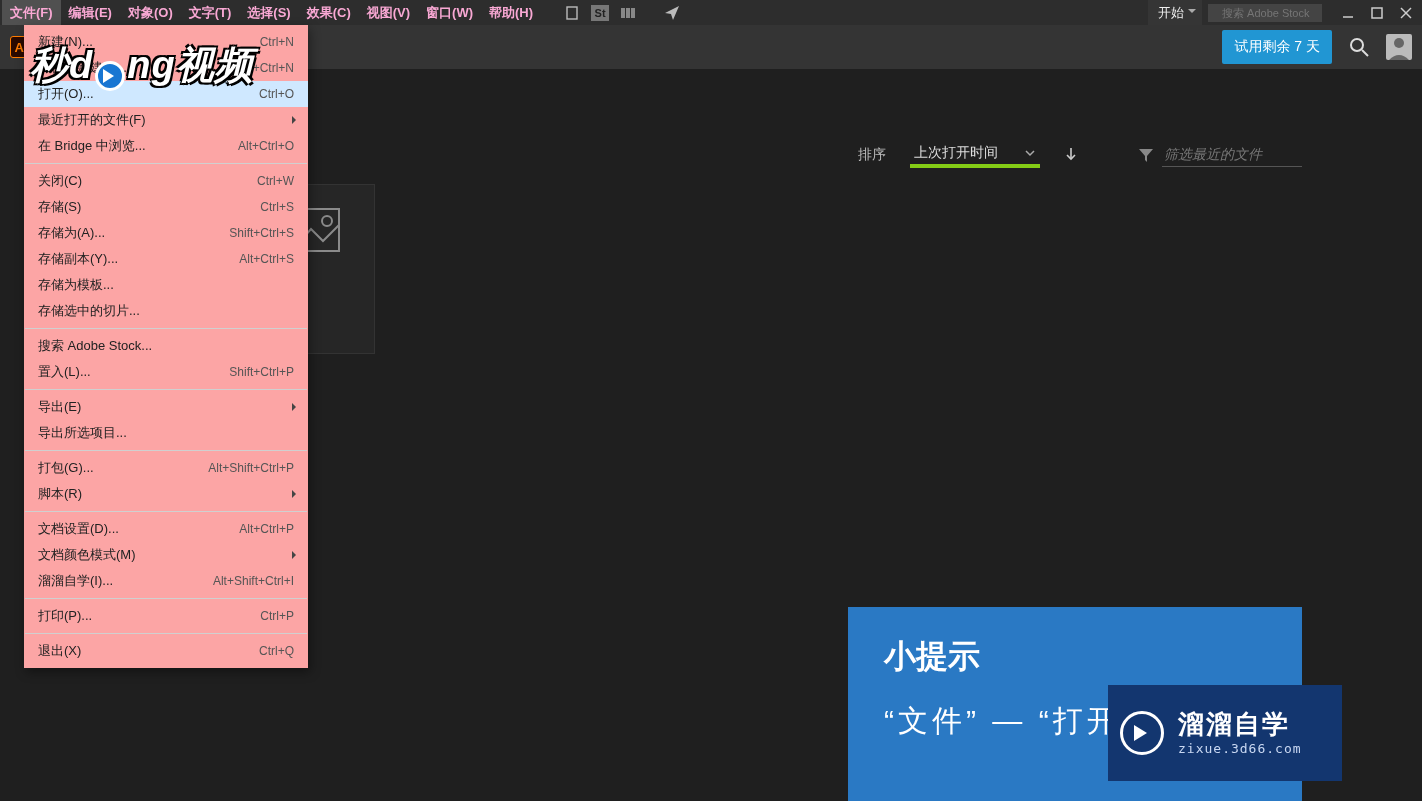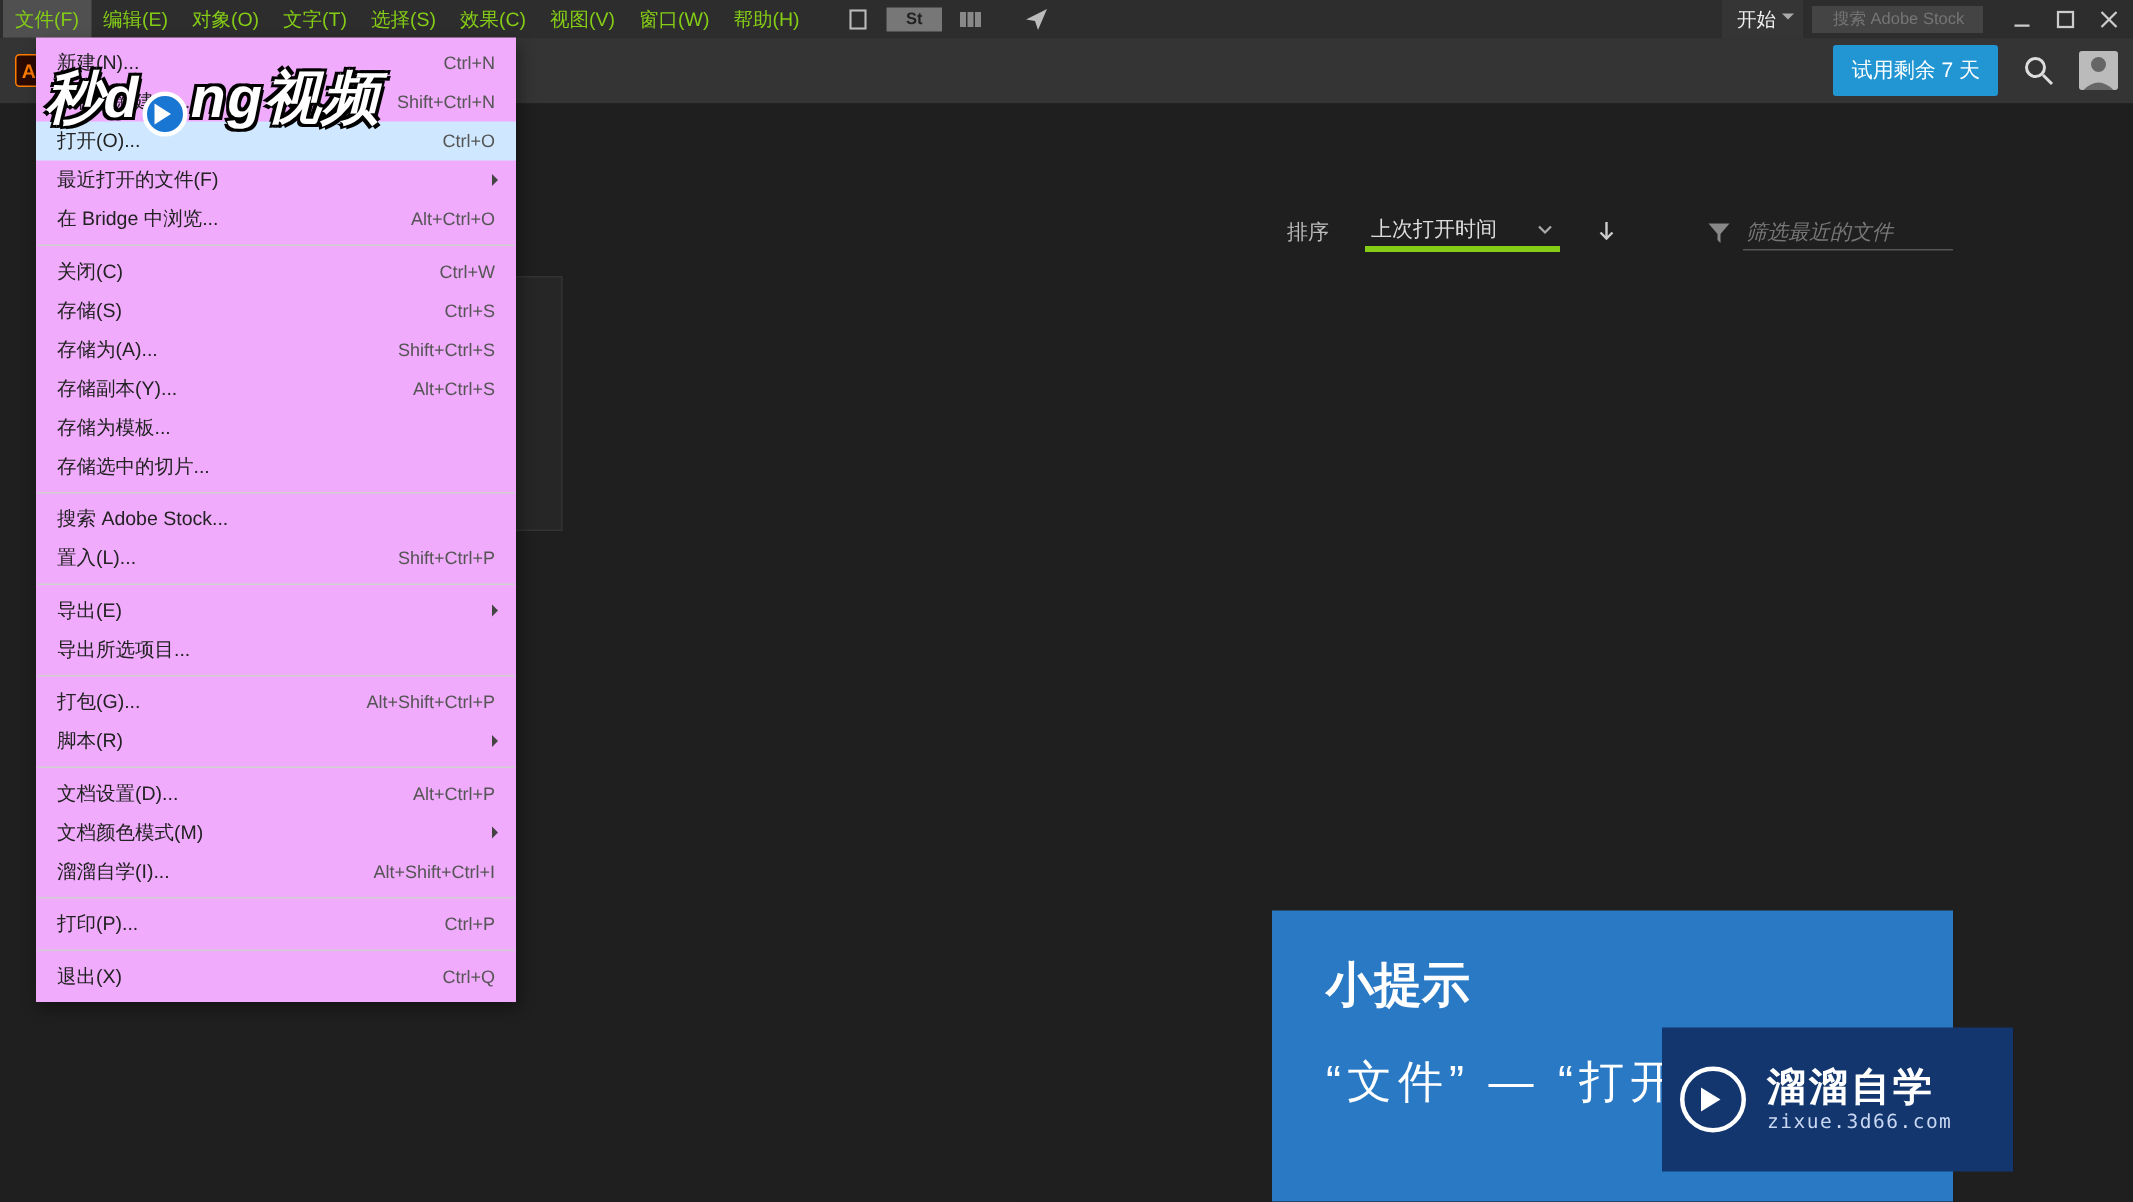--- a/index.html
+++ b/index.html
@@ -1,20 +1,20 @@
 <!DOCTYPE html>
 <html><head>
 <meta charset="utf-8">
 <style>
   * { margin: 0; padding: 0; box-sizing: border-box; font-family: "Microsoft YaHei", Arial, sans-serif; }
   body { background: #1a1a1a; width: 1422px; height: 801px; overflow: hidden; position: relative; color: #ccc; font-size: 12px; }
 
   
   .menubar { background: #2d2d2d; height: 25px; display: flex; align-items: center; padding: 0 2px; position: relative; }
-  .menubar .menu-item { padding: 4px 8px; font-size: 13px; color: #84cc16; cursor: default; }
+  .menubar .menu-item { padding: 4px 8px; font-size: 13px; color: #f9a8d4; cursor: default; font-weight: bold; }
   .menubar .menu-item.active { background: #505050; }
   .menubar .spacer { flex: 1; }
   .menubar .right-cluster { display: flex; align-items: center; gap: 6px; }
   .start-dropdown { background: #353535; padding: 4px 18px 4px 10px; font-size: 13px; color: #eee; position: relative; }
   .start-dropdown::after { content: ""; position: absolute; right: 6px; top: 9px; border: 4px solid transparent; border-top-color: #aaa; }
   .stock-search { display: flex; align-items: center; gap: 6px; background: #444; padding: 3px 8px; width: 114px; }
   .stock-search input { background: transparent; border: none; color: #888; font-size: 11px; width: 100px; outline: none; }
   .win-controls { display: flex; gap: 1px; margin-left: 6px; }
   .win-btn { width: 28px; height: 20px; display: flex; align-items: center; justify-content: center; color: #ccc; }
   .small-icon { width: 14px; height: 14px; }
@@ -35,21 +35,21 @@
   .sort-row { position: absolute; top: 73px; right: 120px; display: flex; align-items: center; gap: 24px; font-size: 14px; color: #bbb; }
   .sort-dropdown { color: #ddd; border-bottom: 4px solid #84cc16; padding: 2px 4px; width: 130px; display: flex; align-items: center; justify-content: space-between; }
   .filter-group { display: flex; align-items: center; gap: 8px; margin-left: 36px; }
   .filter-input-fake { color: #777; font-style: italic; border-bottom: 1px solid #555; width: 140px; padding: 2px 2px; }
 
   
   .thumb-box { position: absolute; top: 115px; left: 260px; width: 115px; height: 170px; background: #262626; border: 1px solid #333; display: flex; align-items: flex-start; justify-content: center; padding-top: 20px; }
   .thumb-box svg { stroke: #8a8a8a; }
 
   
-  .dropdown { position: absolute; top: 25px; left: 24px; width: 320px; background: #f0abfc; color: #222; font-size: 13px; box-shadow: 2px 4px 10px rgba(0,0,0,.4); padding: 4px 0; }
+  .dropdown { position: absolute; top: 25px; left: 24px; width: 284px; background: #fca5a5; color: #222; font-size: 13px; box-shadow: 2px 4px 10px rgba(0,0,0,.4); padding: 4px 0; }
   .dropdown .row { display: flex; justify-content: space-between; align-items: center; padding: 4px 14px; cursor: default; position: relative; }
   .dropdown .row.highlight { background: #cfe8ff; }
   .dropdown .row .shortcut { color: #555; font-size: 12px; }
   .dropdown .row .submenu-arrow { position: absolute; right: 8px; border: 4px solid transparent; border-left-color: #444; }
   .dropdown .sep { height: 1px; background: #d0d0d0; margin: 4px 1px; }
 
   
   .watermark { position: absolute; top: 40px; left: 30px; font-size: 38px; font-weight: 800; color: #fff; font-style: italic; text-shadow: 2px 2px 0 #000, -2px -2px 0 #000, 2px -2px 0 #000, -2px 2px 0 #000; letter-spacing: 1px; display: flex; align-items: flex-end; }
   .watermark .play { display:inline-flex; width:30px; height:30px; background:#1976d2; border-radius:50%; align-items:center; justify-content:center; margin:0 2px; border:3px solid #fff; }
   .watermark .play::after { content:""; border:7px solid transparent; border-left:11px solid #fff; margin-left:4px; }
@@ -85,21 +85,21 @@
       <div class="menu-item">窗口(W)</div>
       <div class="menu-item">帮助(H)</div>
     </div>
 
   <div class="mb-icons">
     <div class="mb-ico-box">
       <svg viewBox="0 0 16 16" width="16" height="16" fill="none" stroke="#bbb" stroke-width="1.4">
           <rect x="3" y="2" width="10" height="12"></rect>
         </svg>
     </div>
-    <div class="mb-ico-box" style="font-size:11px;font-weight:bold;background:#777;color:#222;width:37px;height:16px;">St</div>
+    <div class="mb-ico-box" style="font-size:11px;font-weight:bold;background:#777;color:#222;width:18px;height:16px;">St</div>
     <div class="mb-ico-box">
       <svg viewBox="0 0 16 16" width="16" height="16" fill="#888">
           <rect x="1" y="3" width="4" height="10"></rect>
           <rect x="6" y="3" width="4" height="10"></rect>
           <rect x="11" y="3" width="4" height="10"></rect>
         </svg>
     </div>
     <div class="mb-ico-box" style="margin-left:14px;">
       <svg viewBox="0 0 16 16" width="16" height="16" fill="#bbb">
           <path d="M1 8 L15 1 L9 15 L7 9 Z"></path>

